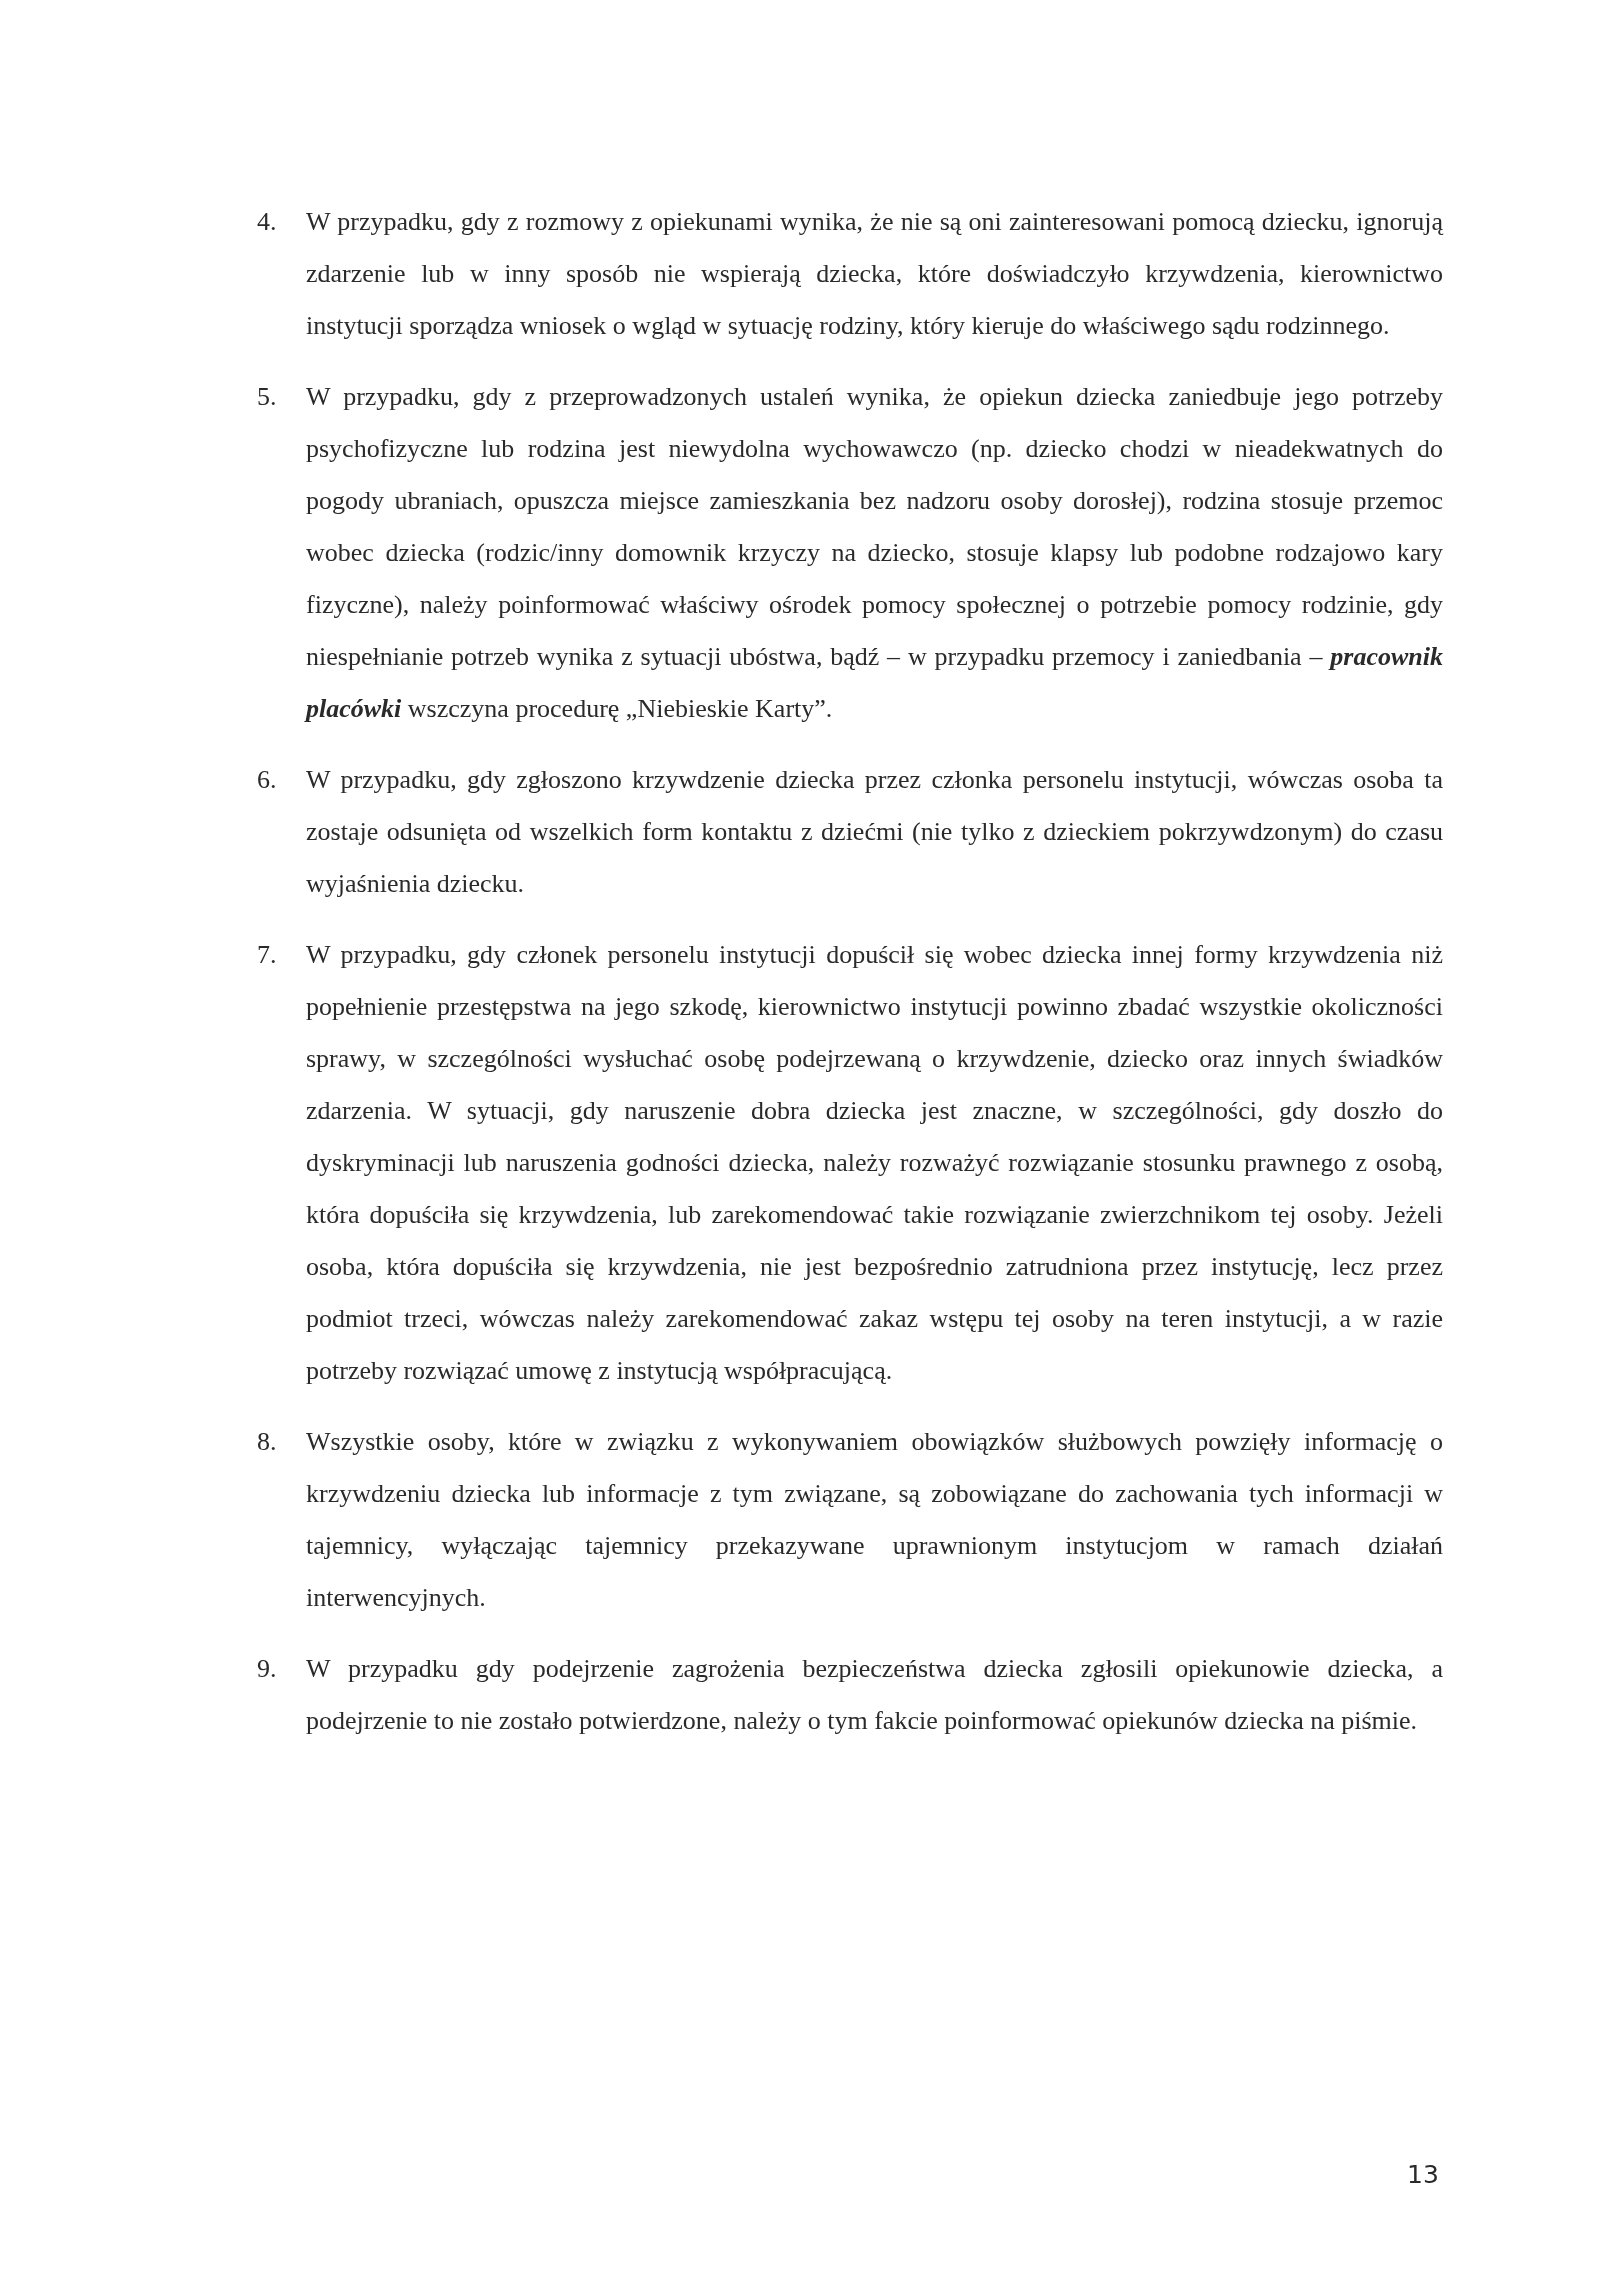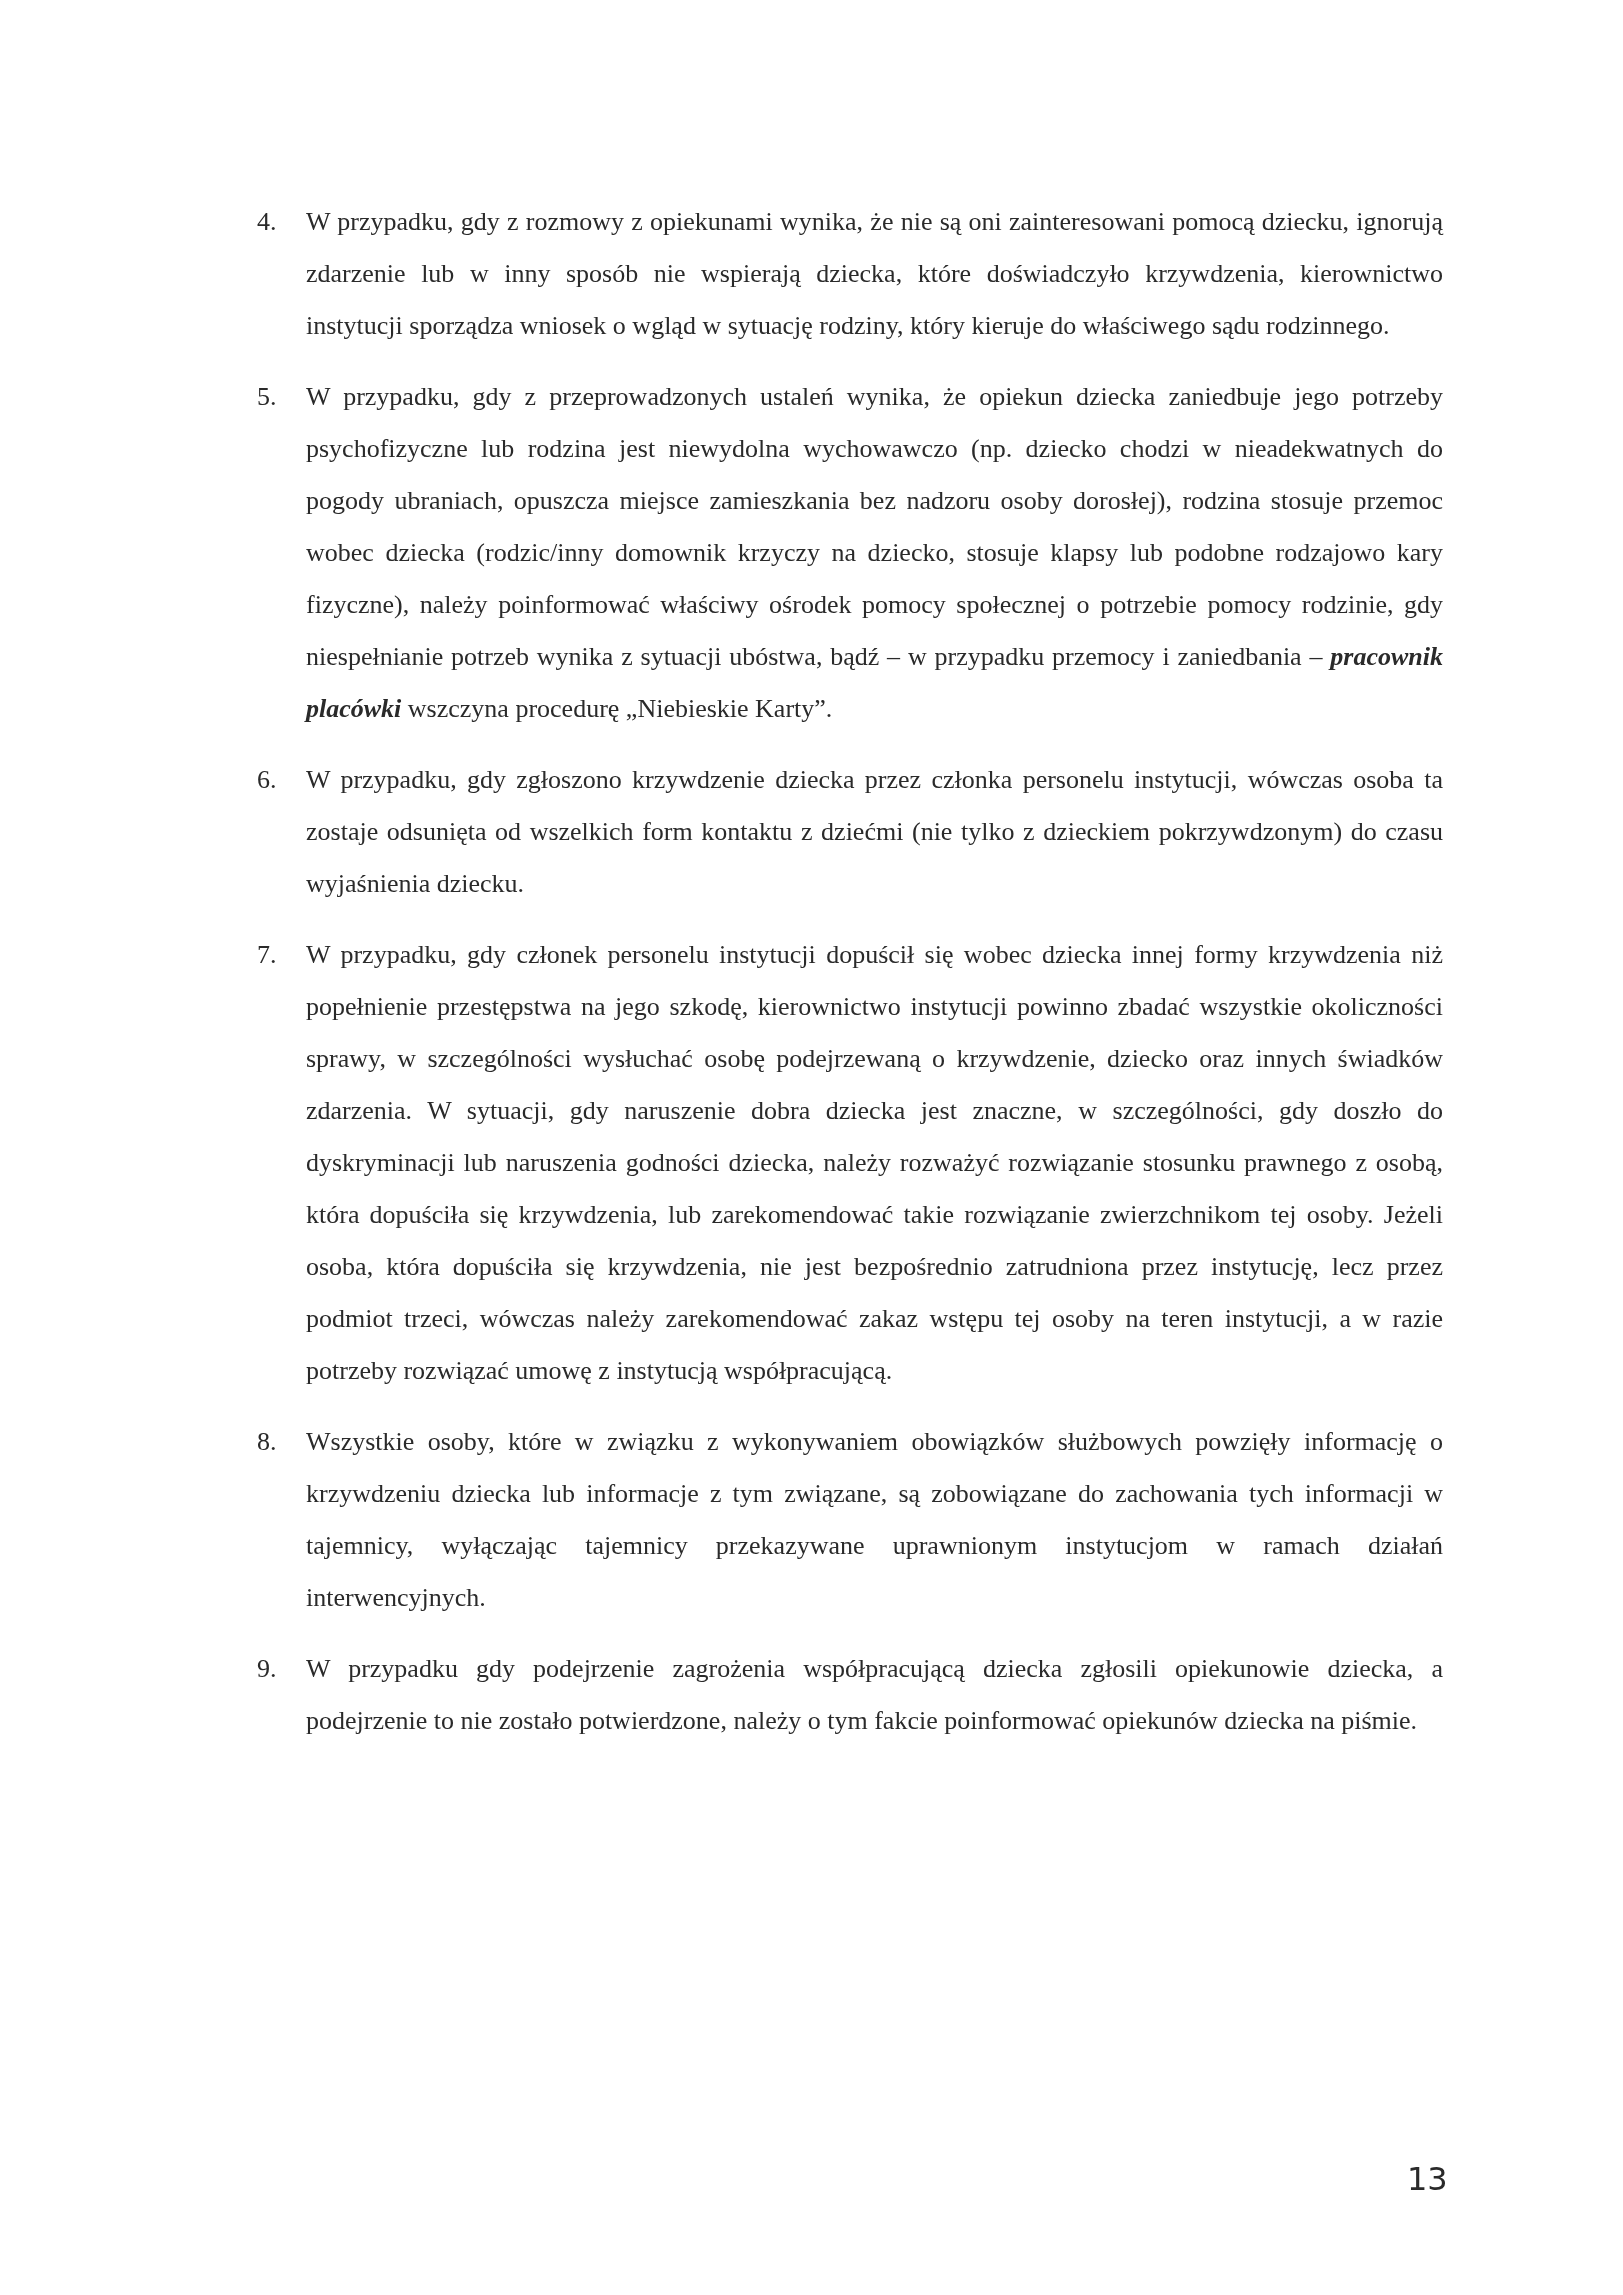--- a/index.html
+++ b/index.html
@@ -51,21 +51,21 @@
   }
   .emph {
     font-weight: bold;
     font-style: italic;
   }
   .page-number {
     position: absolute;
     left: 1407px;
     top: 2160px;
     font-family: "DejaVu Sans", "Liberation Sans", sans-serif;
-    font-size: 32px;
+    font-size: 25px;
     color: #2a2a2a;
   }
 </style>
 </head>
 <body>
 
 <div class="page">
 
   <ol class="list">
 
@@ -89,21 +89,21 @@
       <span class="item-text">W przypadku, gdy członek personelu instytucji dopuścił się wobec dziecka innej formy krzywdzenia niż popełnienie przestępstwa na jego szkodę, kierownictwo instytucji powinno zbadać wszystkie okoliczności sprawy, w szczególności wysłuchać osobę podejrzewaną o krzywdzenie, dziecko oraz innych świadków zdarzenia. W sytuacji, gdy naruszenie dobra dziecka jest znaczne, w szczególności, gdy doszło do dyskryminacji lub naruszenia godności dziecka, należy rozważyć rozwiązanie stosunku prawnego z osobą, która dopuściła się krzywdzenia, lub zarekomendować takie rozwiązanie zwierzchnikom tej osoby. Jeżeli osoba, która dopuściła się krzywdzenia, nie jest bezpośrednio zatrudniona przez instytucję, lecz przez podmiot trzeci, wówczas należy zarekomendować zakaz wstępu tej osoby na teren instytucji, a w razie potrzeby rozwiązać umowę z instytucją współpracującą.</span>
     </li>
 
     <li class="item">
       <span class="item-number">8.</span>
       <span class="item-text">Wszystkie osoby, które w związku z wykonywaniem obowiązków służbowych powzięły informację o krzywdzeniu dziecka lub informacje z tym związane, są zobowiązane do zachowania tych informacji w tajemnicy, wyłączając tajemnicy przekazywane uprawnionym instytucjom w ramach działań interwencyjnych.</span>
     </li>
 
     <li class="item">
       <span class="item-number">9.</span>
-      <span class="item-text">W przypadku gdy podejrzenie zagrożenia współpracującą dziecka zgłosili opiekunowie dziecka, a podejrzenie to nie zostało potwierdzone, należy o tym fakcie poinformować opiekunów dziecka na piśmie.</span>
+      <span class="item-text">W przypadku gdy podejrzenie zagrożenia bezpieczeństwa dziecka zgłosili opiekunowie dziecka, a podejrzenie to nie zostało potwierdzone, należy o tym fakcie poinformować opiekunów dziecka na piśmie.</span>
     </li>
 
   </ol>
 
   <div class="page-number">13</div>
 
 </div>
 
 
 </body></html>

